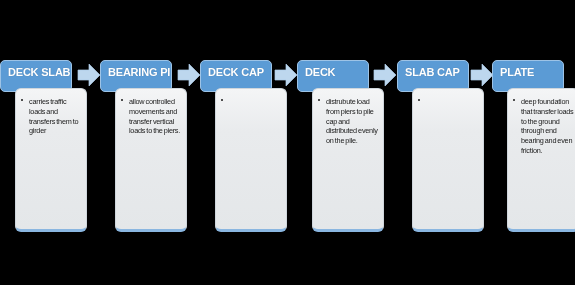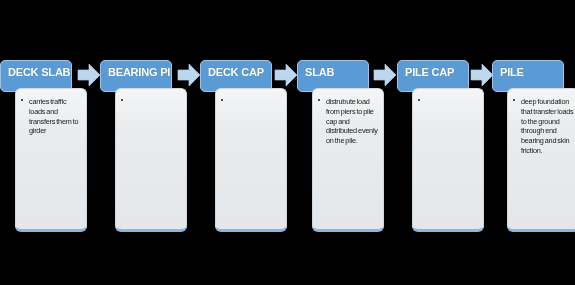--- a/index.html
+++ b/index.html
@@ -118,20 +118,21 @@
     <svg viewBox="0 0 24 26" xmlns="http://www.w3.org/2000/svg">
       <polygon points="1,8 12,8 12,2 23,13 12,24 12,18 1,18" fill="#bdd7ee" stroke="#aecbe8" stroke-width="0.7"></polygon>
     </svg>
   </div>
 
   <div class="stage" style="left:100px;">
     <div class="stage-header">BEARING PIER</div>
     <div class="stage-body">
       <div class="stage-body-inner">
         <span class="bullet-dot"></span>
+        <span>allow controlled movements and transfer vertical loads to the piers.</span>
       </div>
     </div>
   </div>
 
   <div class="arrow" style="left:177px;">
     <svg viewBox="0 0 24 26" xmlns="http://www.w3.org/2000/svg">
       <polygon points="1,8 12,8 12,2 23,13 12,24 12,18 1,18" fill="#bdd7ee" stroke="#aecbe8" stroke-width="0.7"></polygon>
     </svg>
   </div>
 
@@ -144,53 +145,53 @@
     </div>
   </div>
 
   <div class="arrow" style="left:274px;">
     <svg viewBox="0 0 24 26" xmlns="http://www.w3.org/2000/svg">
       <polygon points="1,8 12,8 12,2 23,13 12,24 12,18 1,18" fill="#bdd7ee" stroke="#aecbe8" stroke-width="0.7"></polygon>
     </svg>
   </div>
 
   <div class="stage" style="left:297px;">
-    <div class="stage-header">SLAB</div>
+    <div class="stage-header">DECK</div>
     <div class="stage-body">
       <div class="stage-body-inner">
         <span class="bullet-dot"></span>
         <span>distrubute load from piers to pile cap and distributed evenly on the pile.</span>
       </div>
     </div>
   </div>
 
   <div class="arrow" style="left:373px;">
     <svg viewBox="0 0 24 26" xmlns="http://www.w3.org/2000/svg">
       <polygon points="1,8 12,8 12,2 23,13 12,24 12,18 1,18" fill="#bdd7ee" stroke="#aecbe8" stroke-width="0.7"></polygon>
     </svg>
   </div>
 
   <div class="stage" style="left:397px;">
-    <div class="stage-header">PILE CAP</div>
+    <div class="stage-header">SLAB CAP</div>
     <div class="stage-body">
       <div class="stage-body-inner">
         <span class="bullet-dot"></span>
       </div>
     </div>
   </div>
 
   <div class="arrow" style="left:470px;">
     <svg viewBox="0 0 24 26" xmlns="http://www.w3.org/2000/svg">
       <polygon points="1,8 12,8 12,2 23,13 12,24 12,18 1,18" fill="#bdd7ee" stroke="#aecbe8" stroke-width="0.7"></polygon>
     </svg>
   </div>
 
   <div class="stage" style="left:492px;">
-    <div class="stage-header">PILE</div>
+    <div class="stage-header">PLATE</div>
     <div class="stage-body">
       <div class="stage-body-inner">
         <span class="bullet-dot"></span>
-        <span>deep foundation that transfer loads to the ground through end bearing and skin friction.</span>
+        <span>deep foundation that transfer loads to the ground through end bearing and even friction.</span>
       </div>
     </div>
   </div>
 
 </div>
 
 </body></html>

